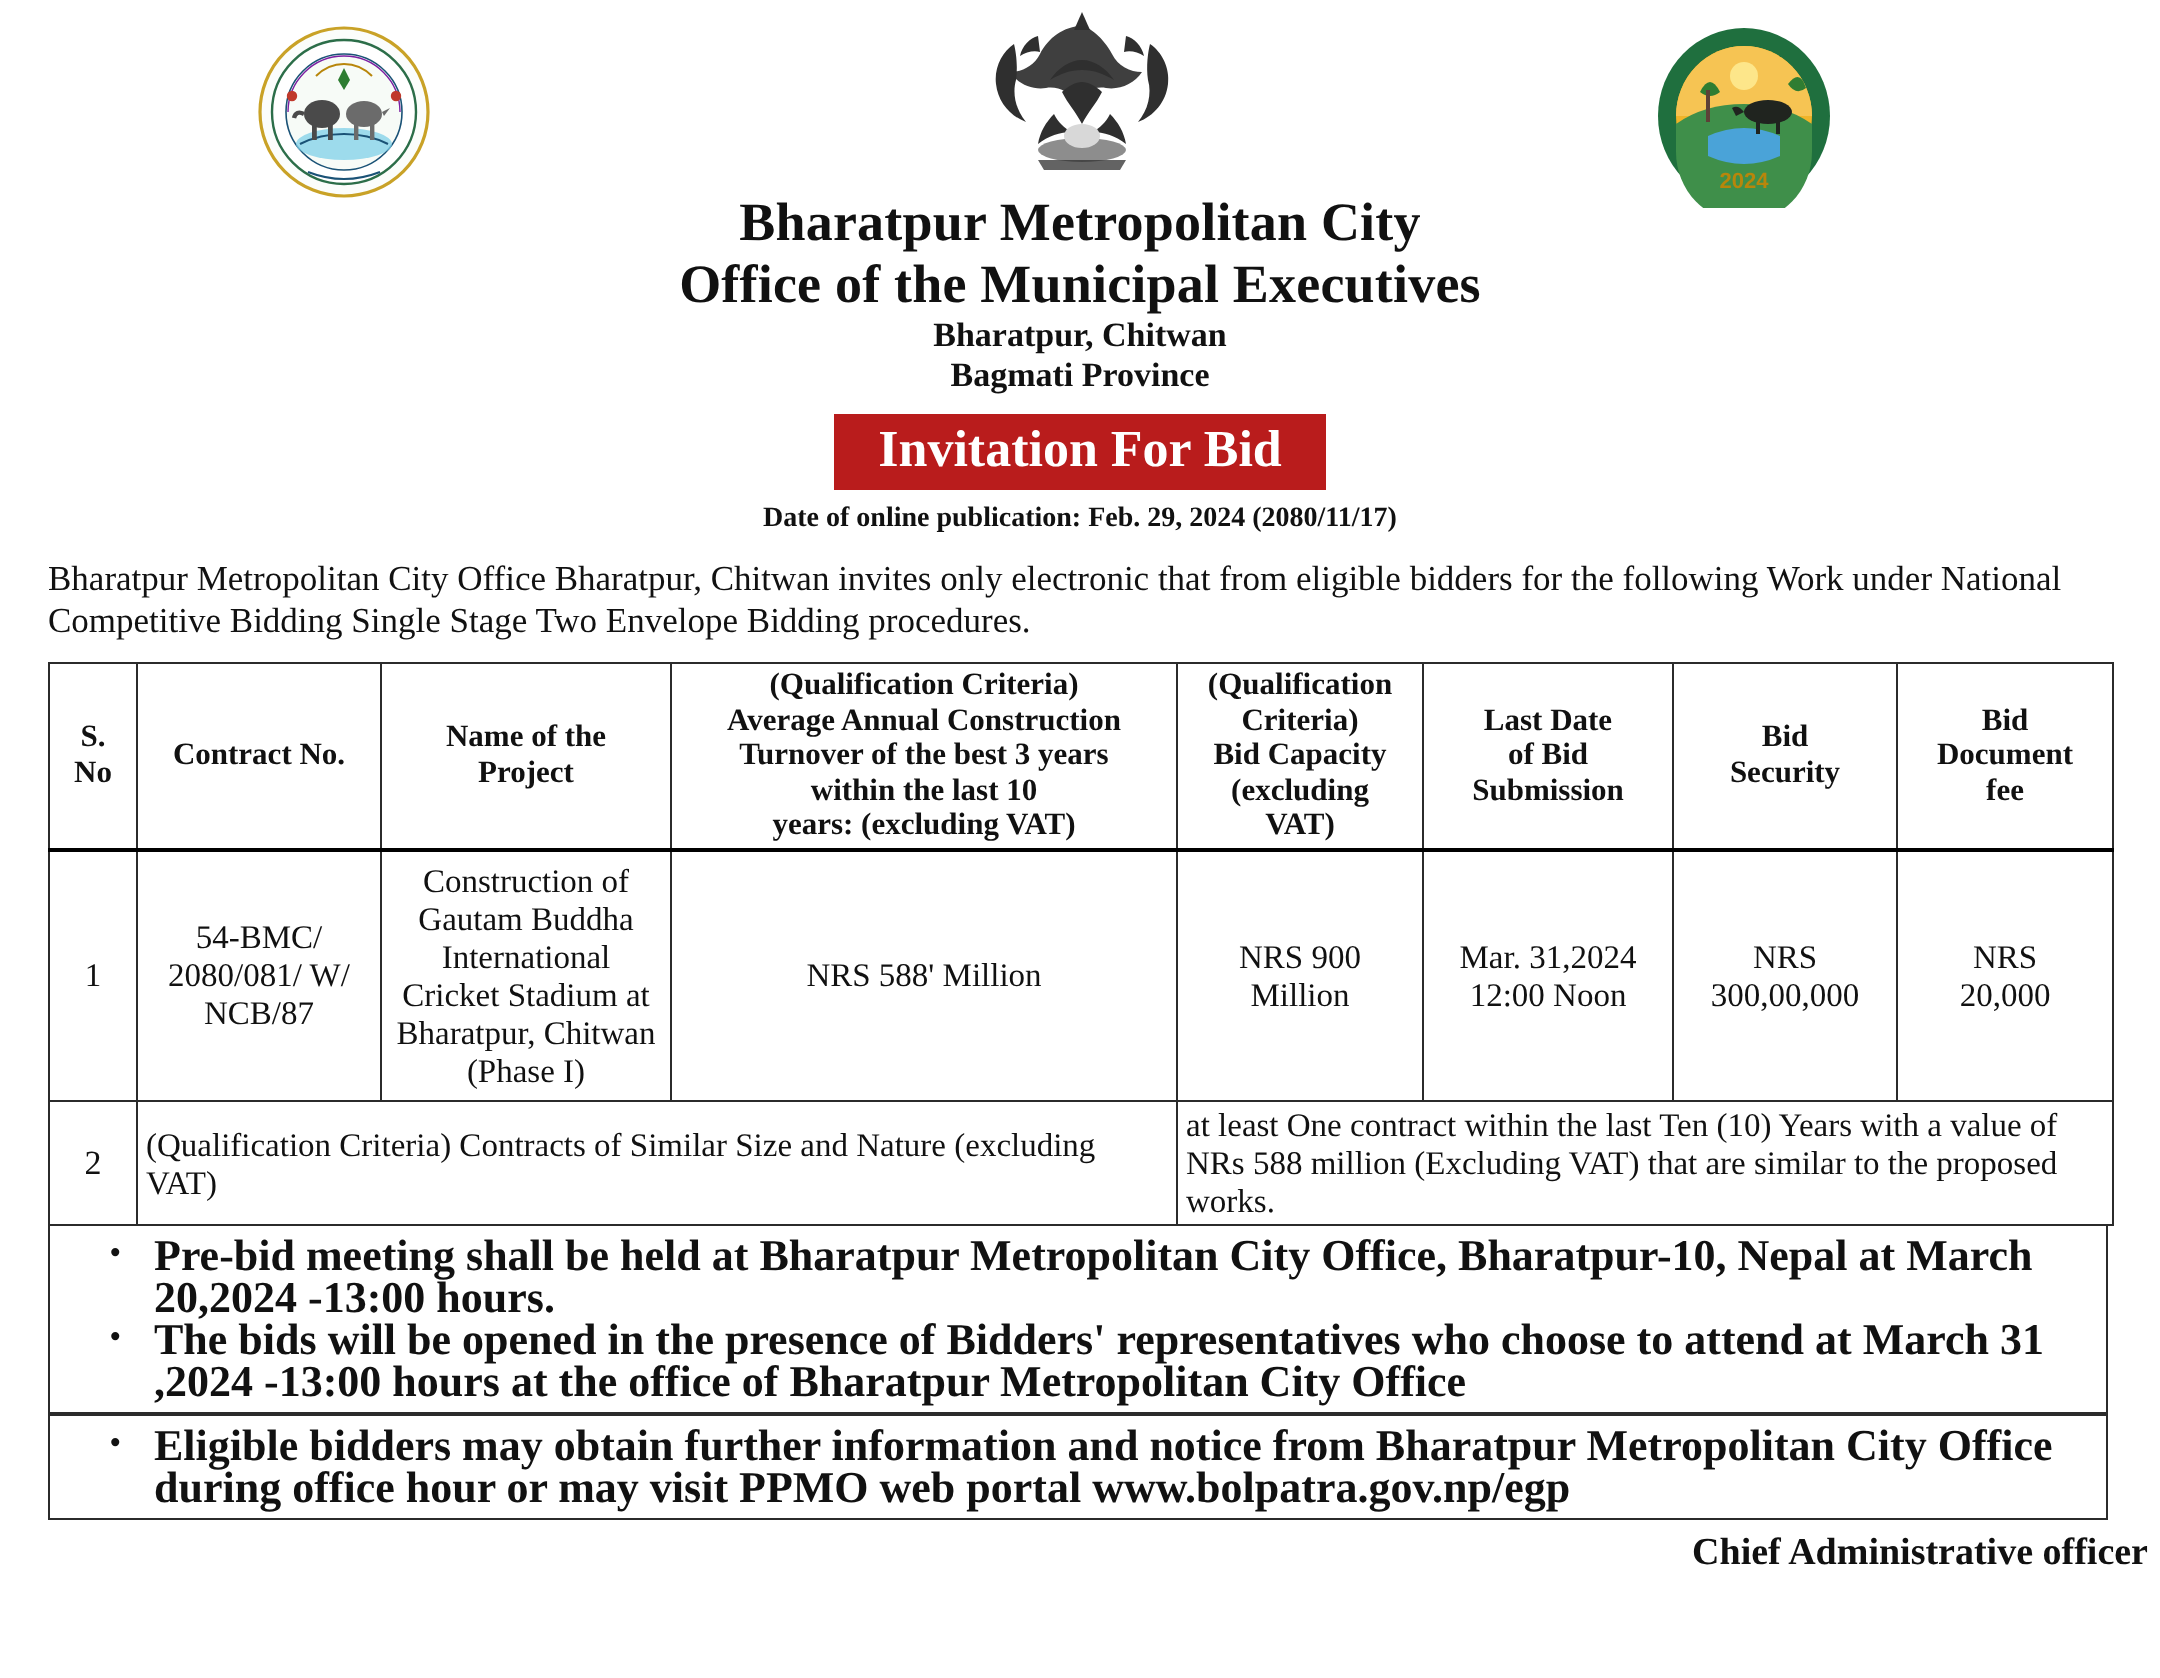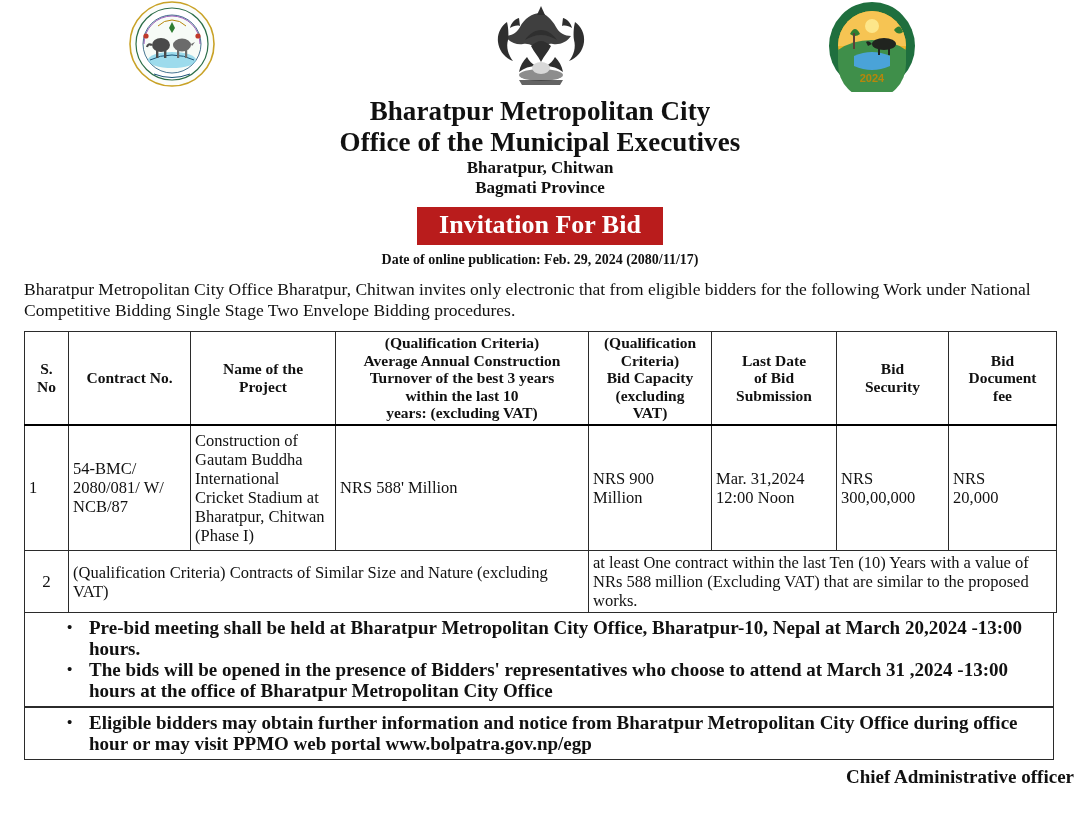--- a/index.html
+++ b/index.html
@@ -16,21 +16,21 @@
     position: relative;
   }
 
   
   .logo-row {
     position: relative;
     height: 96px;
   }
   .logo {
     position: absolute;
-    top: 0;
+    top: 12px;
   }
   .logo-left  { left: 128px; }
   .logo-mid   { left: 487px; top: 2px; }
   .logo-right { left: 826px; }
 
   
   .org-title {
     text-align: center;
     font-weight: bold;
     font-size: 27px;
@@ -83,21 +83,21 @@
     padding: 2px 4px;
   }
   table.bid thead th {
     font-weight: bold;
     font-size: 15.5px;
     line-height: 17.5px;
     text-align: center;
     border-bottom: 2px solid #000;
   }
   td.cell {
-    text-align: left;
+    text-align: center;
     font-size: 16.5px;
     line-height: 19px;
     font-weight: normal;
     margin-left: 20px;
   }
   td.row2-idx {
     text-align: center;
     font-size: 17px;
   }
   td.row2-left, td.row2-right {
@@ -119,23 +119,23 @@
   }
   .bullets.second { border-top: 1px solid #2b2b2b; }
   ul.bl {
     margin: 0;
     padding: 0 10px 0 52px;
     list-style: none;
   }
   ul.bl li {
     position: relative;
     font-weight: bold;
-    font-size: 19px;
+    font-size: 22px;
     line-height: 20.5px;
-    margin: 1px 12px;
+    margin: 1px 0;
     text-align: left;
   }
   ul.bl li::before {
     content: "\2022";
     position: absolute;
     left: -22px;
     top: -1px;
     font-size: 15px;
   }
   .mail-link { color: #3a63b8; }

